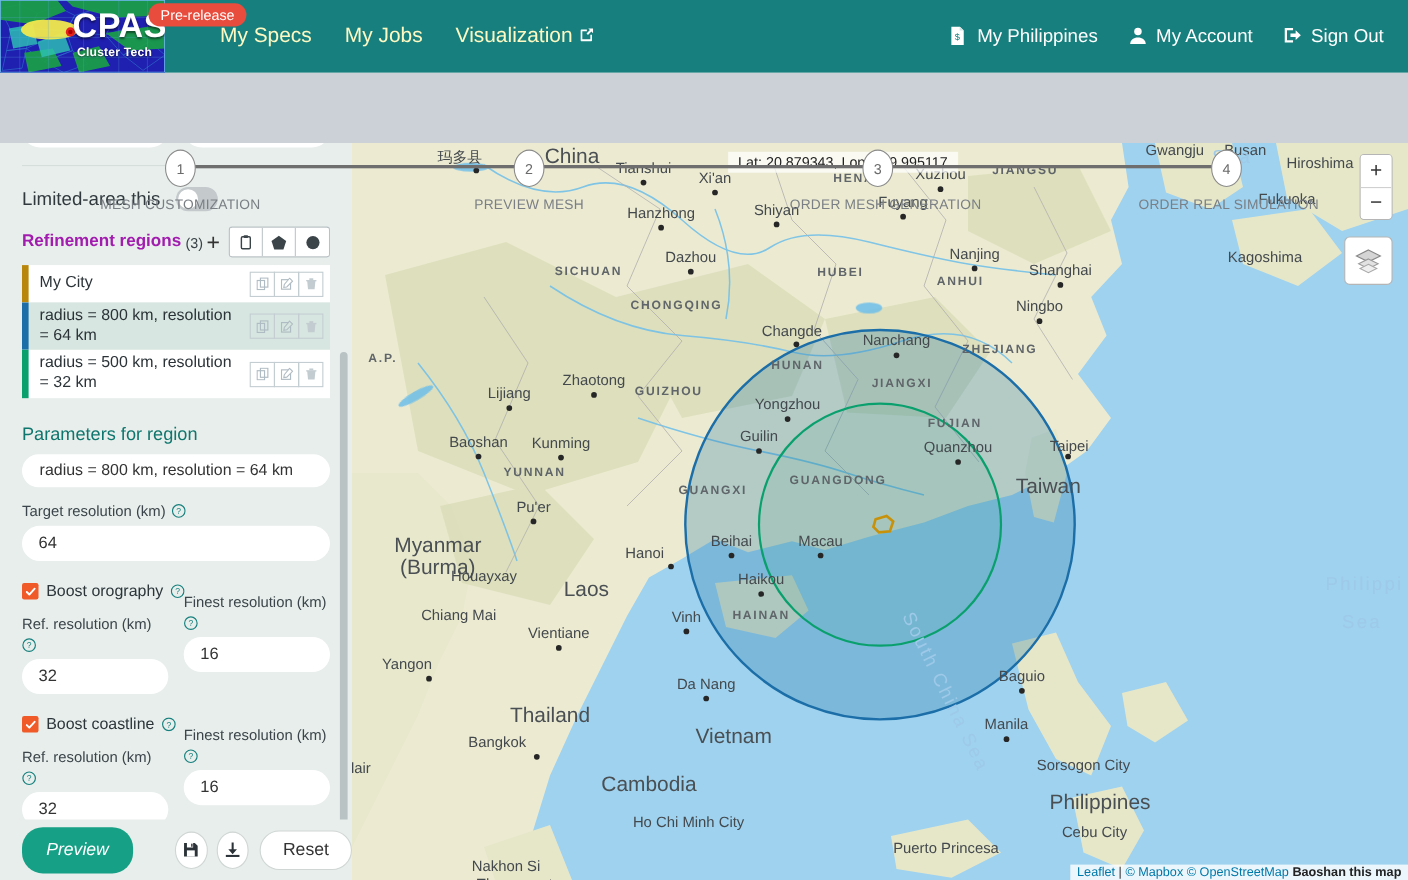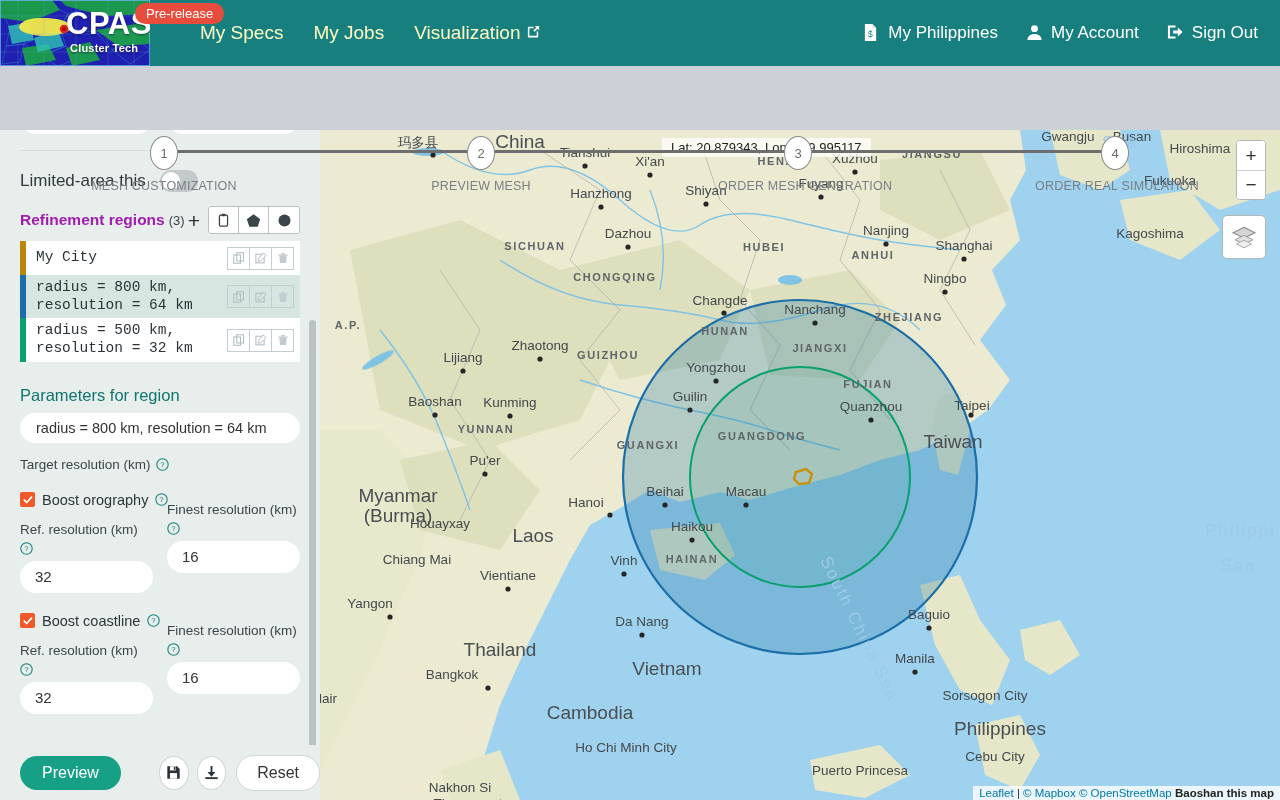--- a/index.html
+++ b/index.html
@@ -124,21 +124,21 @@
   .shape-btn {
     width: 30px; height: 26px; display: flex; align-items: center; justify-content: center;
     border-right: 1px solid #b9c1c5; cursor: pointer; background: #fff;
   }
   .shape-btn:last-child { border-right: none; }
 
   .rr-list { margin-top: 7px; }
   .rr-item {
     display: flex; align-items: center;
     background: #ffffff; border-left: 6px solid #0369a1;
-    min-height: 34px; padding: 4px 6px 4px 10px; position: relative; font-family: Liberation Mono, monospace;
+    min-height: 34px; padding: 4px 6px 4px 10px; position: relative;
   }
   .rr-item.selected { background: #d7e6e0; }
   .rr-name { font-size: 14.5px; color: #2b3338; line-height: 1.22; flex: 1; padding-right: 6px; }
   .rr-actions { display: flex; gap: 0; }
   .rr-btn {
     width: 23px; height: 23px; border: 1px solid #c3cdd2;
     display: flex; align-items: center; justify-content: center;
     background: transparent; cursor: pointer; margin-left: -1px;
   }
 
@@ -170,22 +170,22 @@
 
   
   .bottombar {
     position: absolute; left: 0; bottom: 0;
     width: 320px; height: 55px;
     background: #e7eeeb;
     display: flex; align-items: center; z-index: 30;
   }
   .btn-preview {
     margin-left: 20px; background: #16a085; color: #fff;
-    border: none; border-radius: 19px; height: 34px; padding: 0 22px;
-    font-size: 16px; cursor: pointer; font-family: inherit;
+    border: none; border-radius: 19px; height: 42px; padding: 0 22px;
+    font-size: 16px; cursor: pointer; font-family: inherit; font-style: italic;
   }
   .icon-btn {
     width: 34px; height: 34px; border-radius: 50%;
     border: 1px solid #cfd6d4; background: #fff;
     display: flex; align-items: center; justify-content: center;
     cursor: pointer;
   }
   .btn-reset {
     border: 1px solid #cfd6d4; background: #fff; border-radius: 19px;
     height: 36px; padding: 0 20px; font-size: 16px; color: #333;
@@ -678,20 +678,21 @@
 
     <div class="fld-label">
       <span>Target resolution (km)</span>
       <span class="help-icon">
         <svg viewBox="0 0 16 16" width="13" height="13">
             <circle cx="8" cy="8" r="7" fill="none" stroke="#17807e" stroke-width="1.3"></circle>
             <text x="8" y="11.6" font-size="9.6" fill="#17807e" text-anchor="middle" font-family="Liberation Sans">?</text>
           </svg>
       </span>
     </div>
+    <input class="txtinput" style="margin-top: 6px;" value="64">
 
     <div class="chk-row">
       <div class="chkbox">
         <svg viewBox="0 0 12 12" width="10" height="10">
             <path d="M1.6 6.2 L4.4 9 L10.2 2.6" fill="none" stroke="#fff" stroke-width="2.1" stroke-linecap="round" stroke-linejoin="round"></path>
           </svg>
       </div>
       <span class="chk-label">Boost orography</span>
       <span class="help-icon">
         <svg viewBox="0 0 16 16" width="13" height="13">

